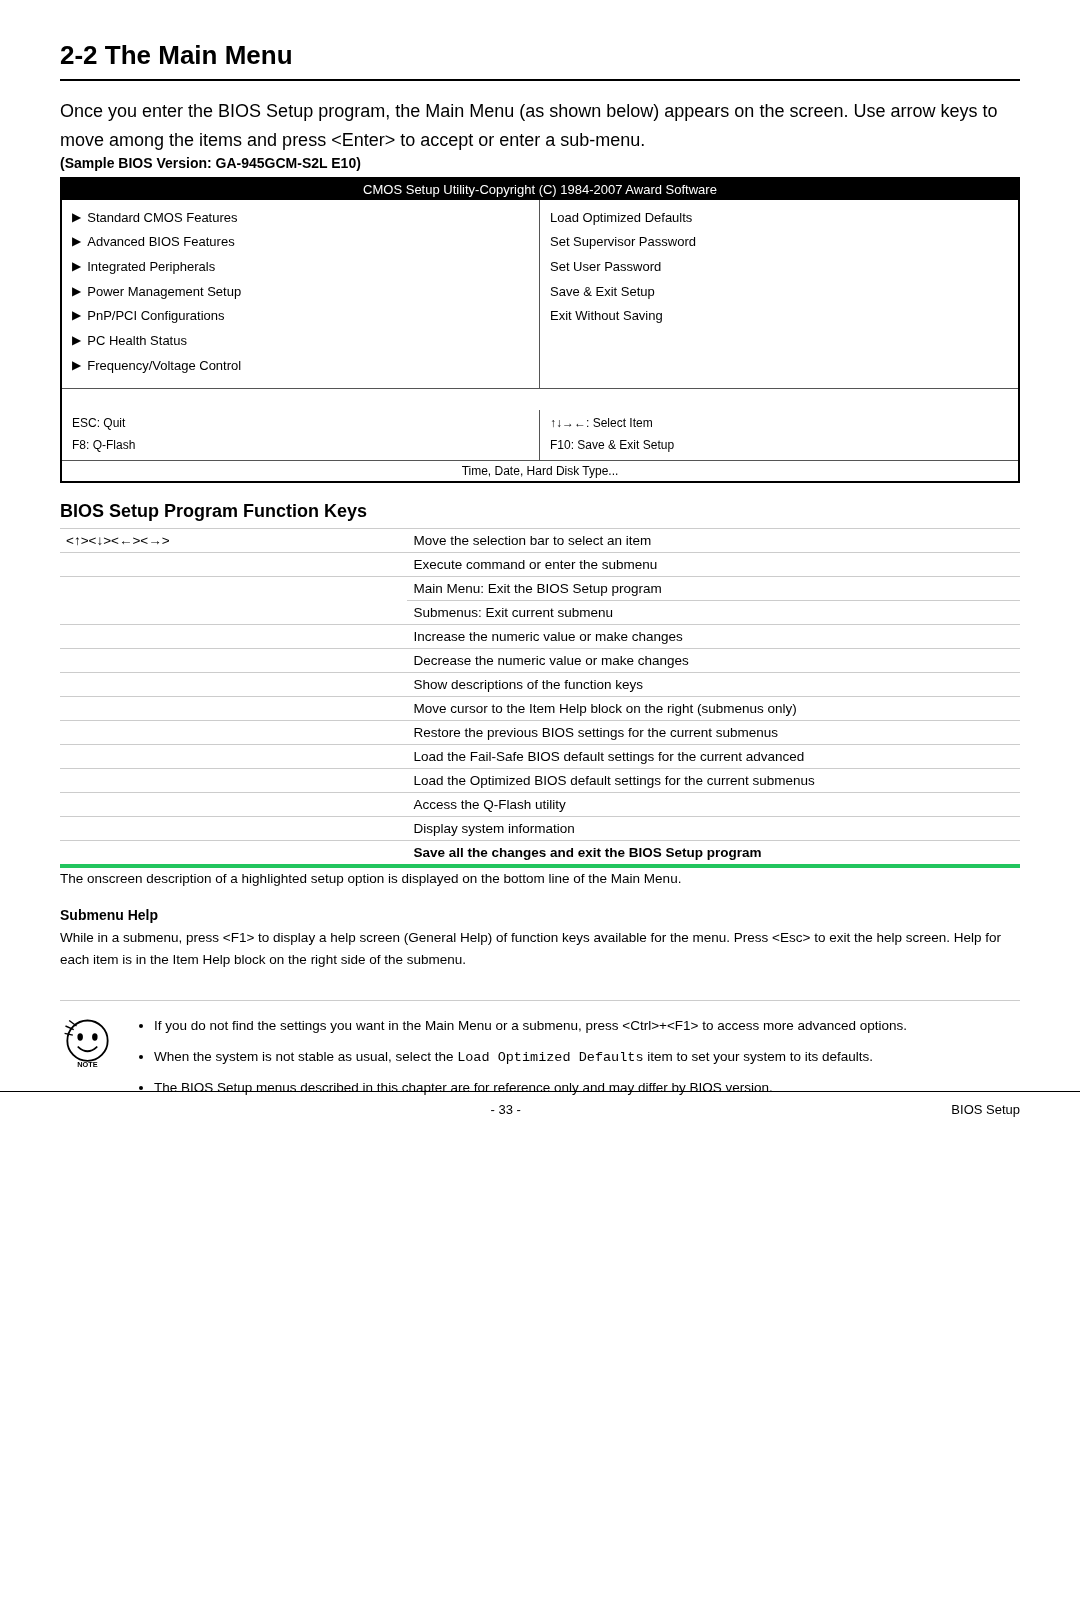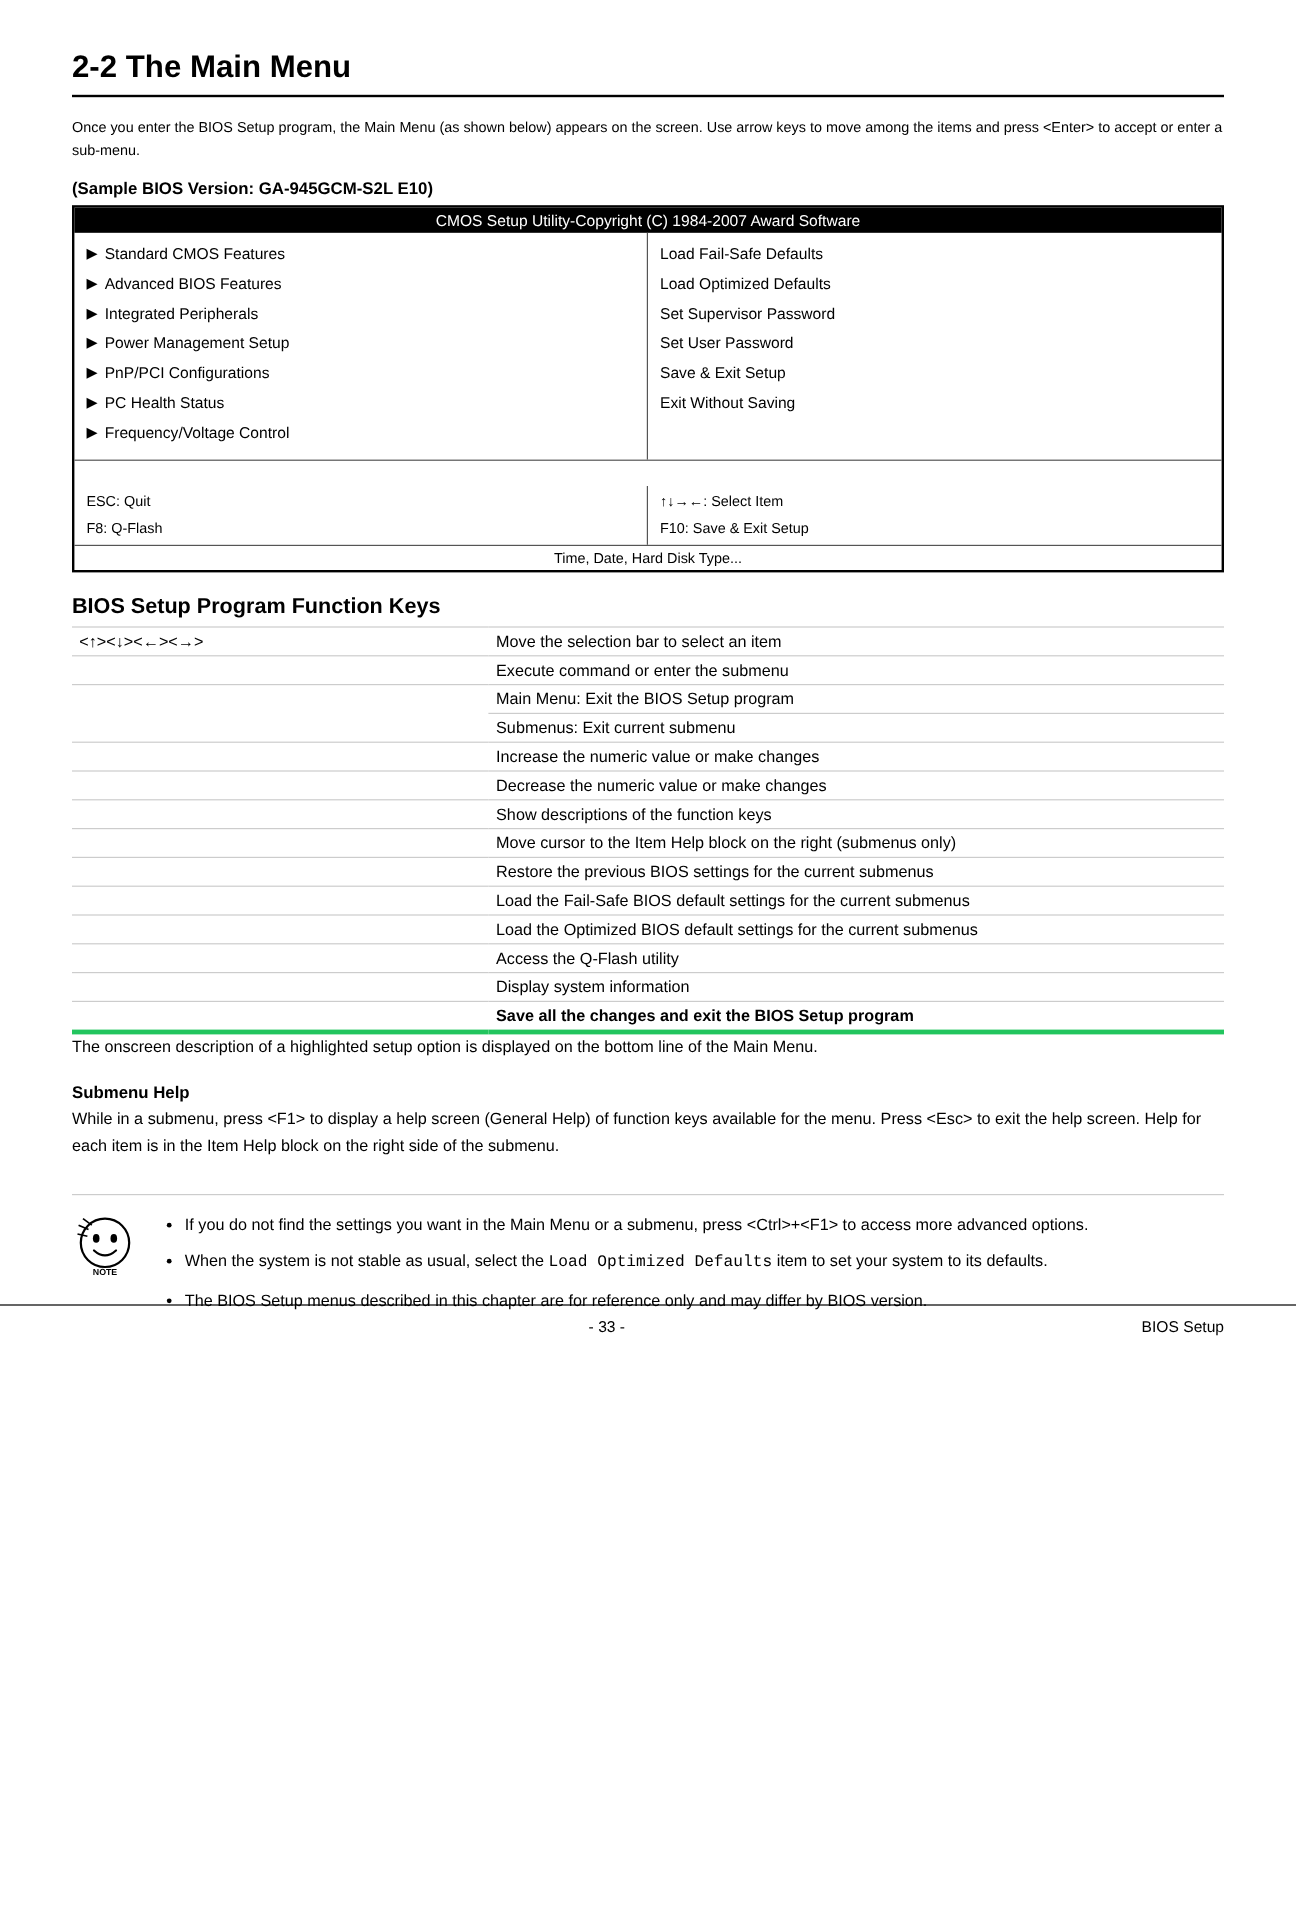--- a/index.html
+++ b/index.html
@@ -16,23 +16,22 @@
       position: relative;
     }
     .page-title {
       font-size: 26px;
       font-weight: bold;
       border-bottom: 2px solid #000;
       padding-bottom: 8px;
       margin-bottom: 16px;
     }
     .intro-text {
-      font-size: 12px;
+      font-size: 18px;
       line-height: 1.6;
-      margin-bottom: 14px;
     }
     .sample-label {
       font-size: 14px;
       font-weight: bold;
       margin-bottom: 6px;
     }
     
     .bios-table-wrapper {
       border: 2px solid #000;
       margin-bottom: 18px;
@@ -217,21 +216,20 @@
         <div class="bios-left-item">
             <span class="arrow">▶</span>
             <span>PC Health Status</span>
           </div>
         <div class="bios-left-item">
             <span class="arrow">▶</span>
             <span>Frequency/Voltage Control</span>
           </div>
       </div>
       <div class="bios-right">
-        <div class="bios-right-item">Load Fail-Safe Defaults</div>
         <div class="bios-right-item">Load Optimized Defaults</div>
         <div class="bios-right-item">Set Supervisor Password</div>
         <div class="bios-right-item">Set User Password</div>
         <div class="bios-right-item">Save &amp; Exit Setup</div>
         <div class="bios-right-item">Exit Without Saving</div>
       </div>
     </div>
     <div class="bios-footer">
       <div class="bios-footer-left">
         <div>ESC: Quit</div>
@@ -279,21 +277,21 @@
         <tr>
           <td><f2></f2></td>
           <td>Move cursor to the Item Help block on the right (submenus only)</td>
         </tr>
         <tr>
           <td><f5></f5></td>
           <td>Restore the previous BIOS settings for the current submenus</td>
         </tr>
         <tr>
           <td><f6></f6></td>
-          <td>Load the Fail-Safe BIOS default settings for the current submenus</td>
+          <td>Load the Fail-Safe BIOS default settings for the current advanced</td>
         </tr>
         <tr>
           <td><f7></f7></td>
           <td>Load the Optimized BIOS default settings for the current submenus</td>
         </tr>
         <tr>
           <td><f8></f8></td>
           <td>Access the Q-Flash utility</td>
         </tr>
         <tr>

